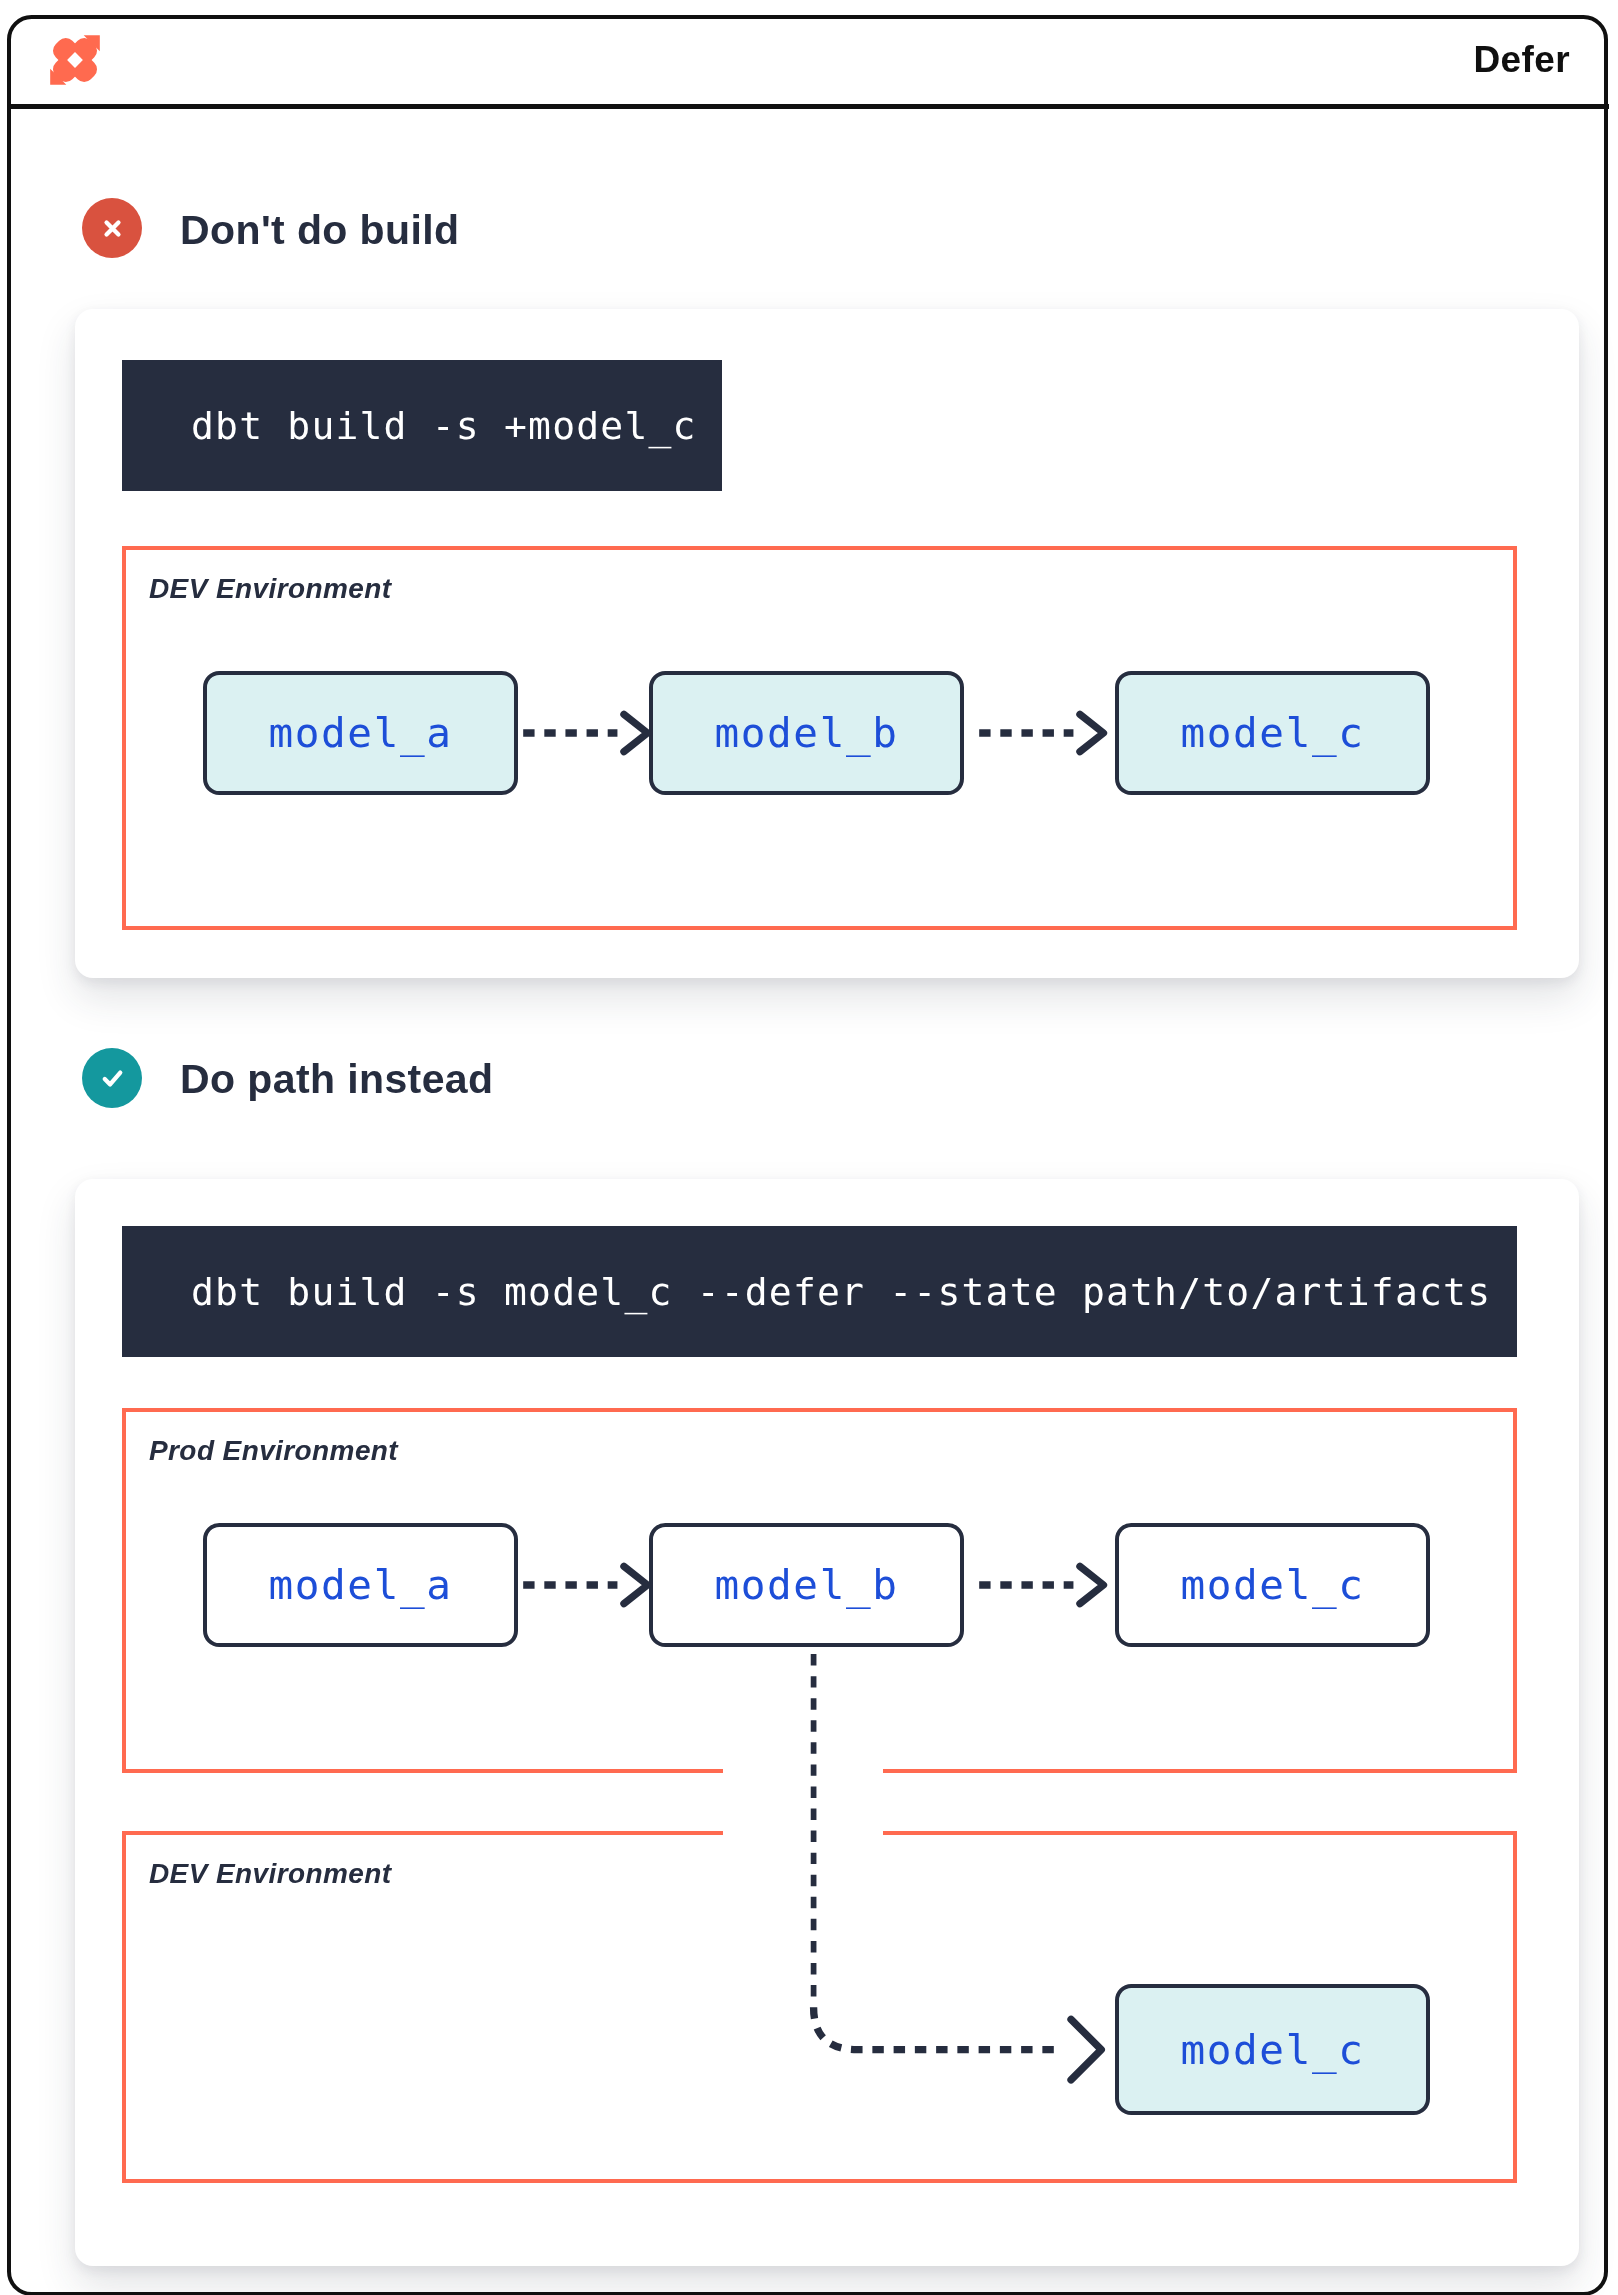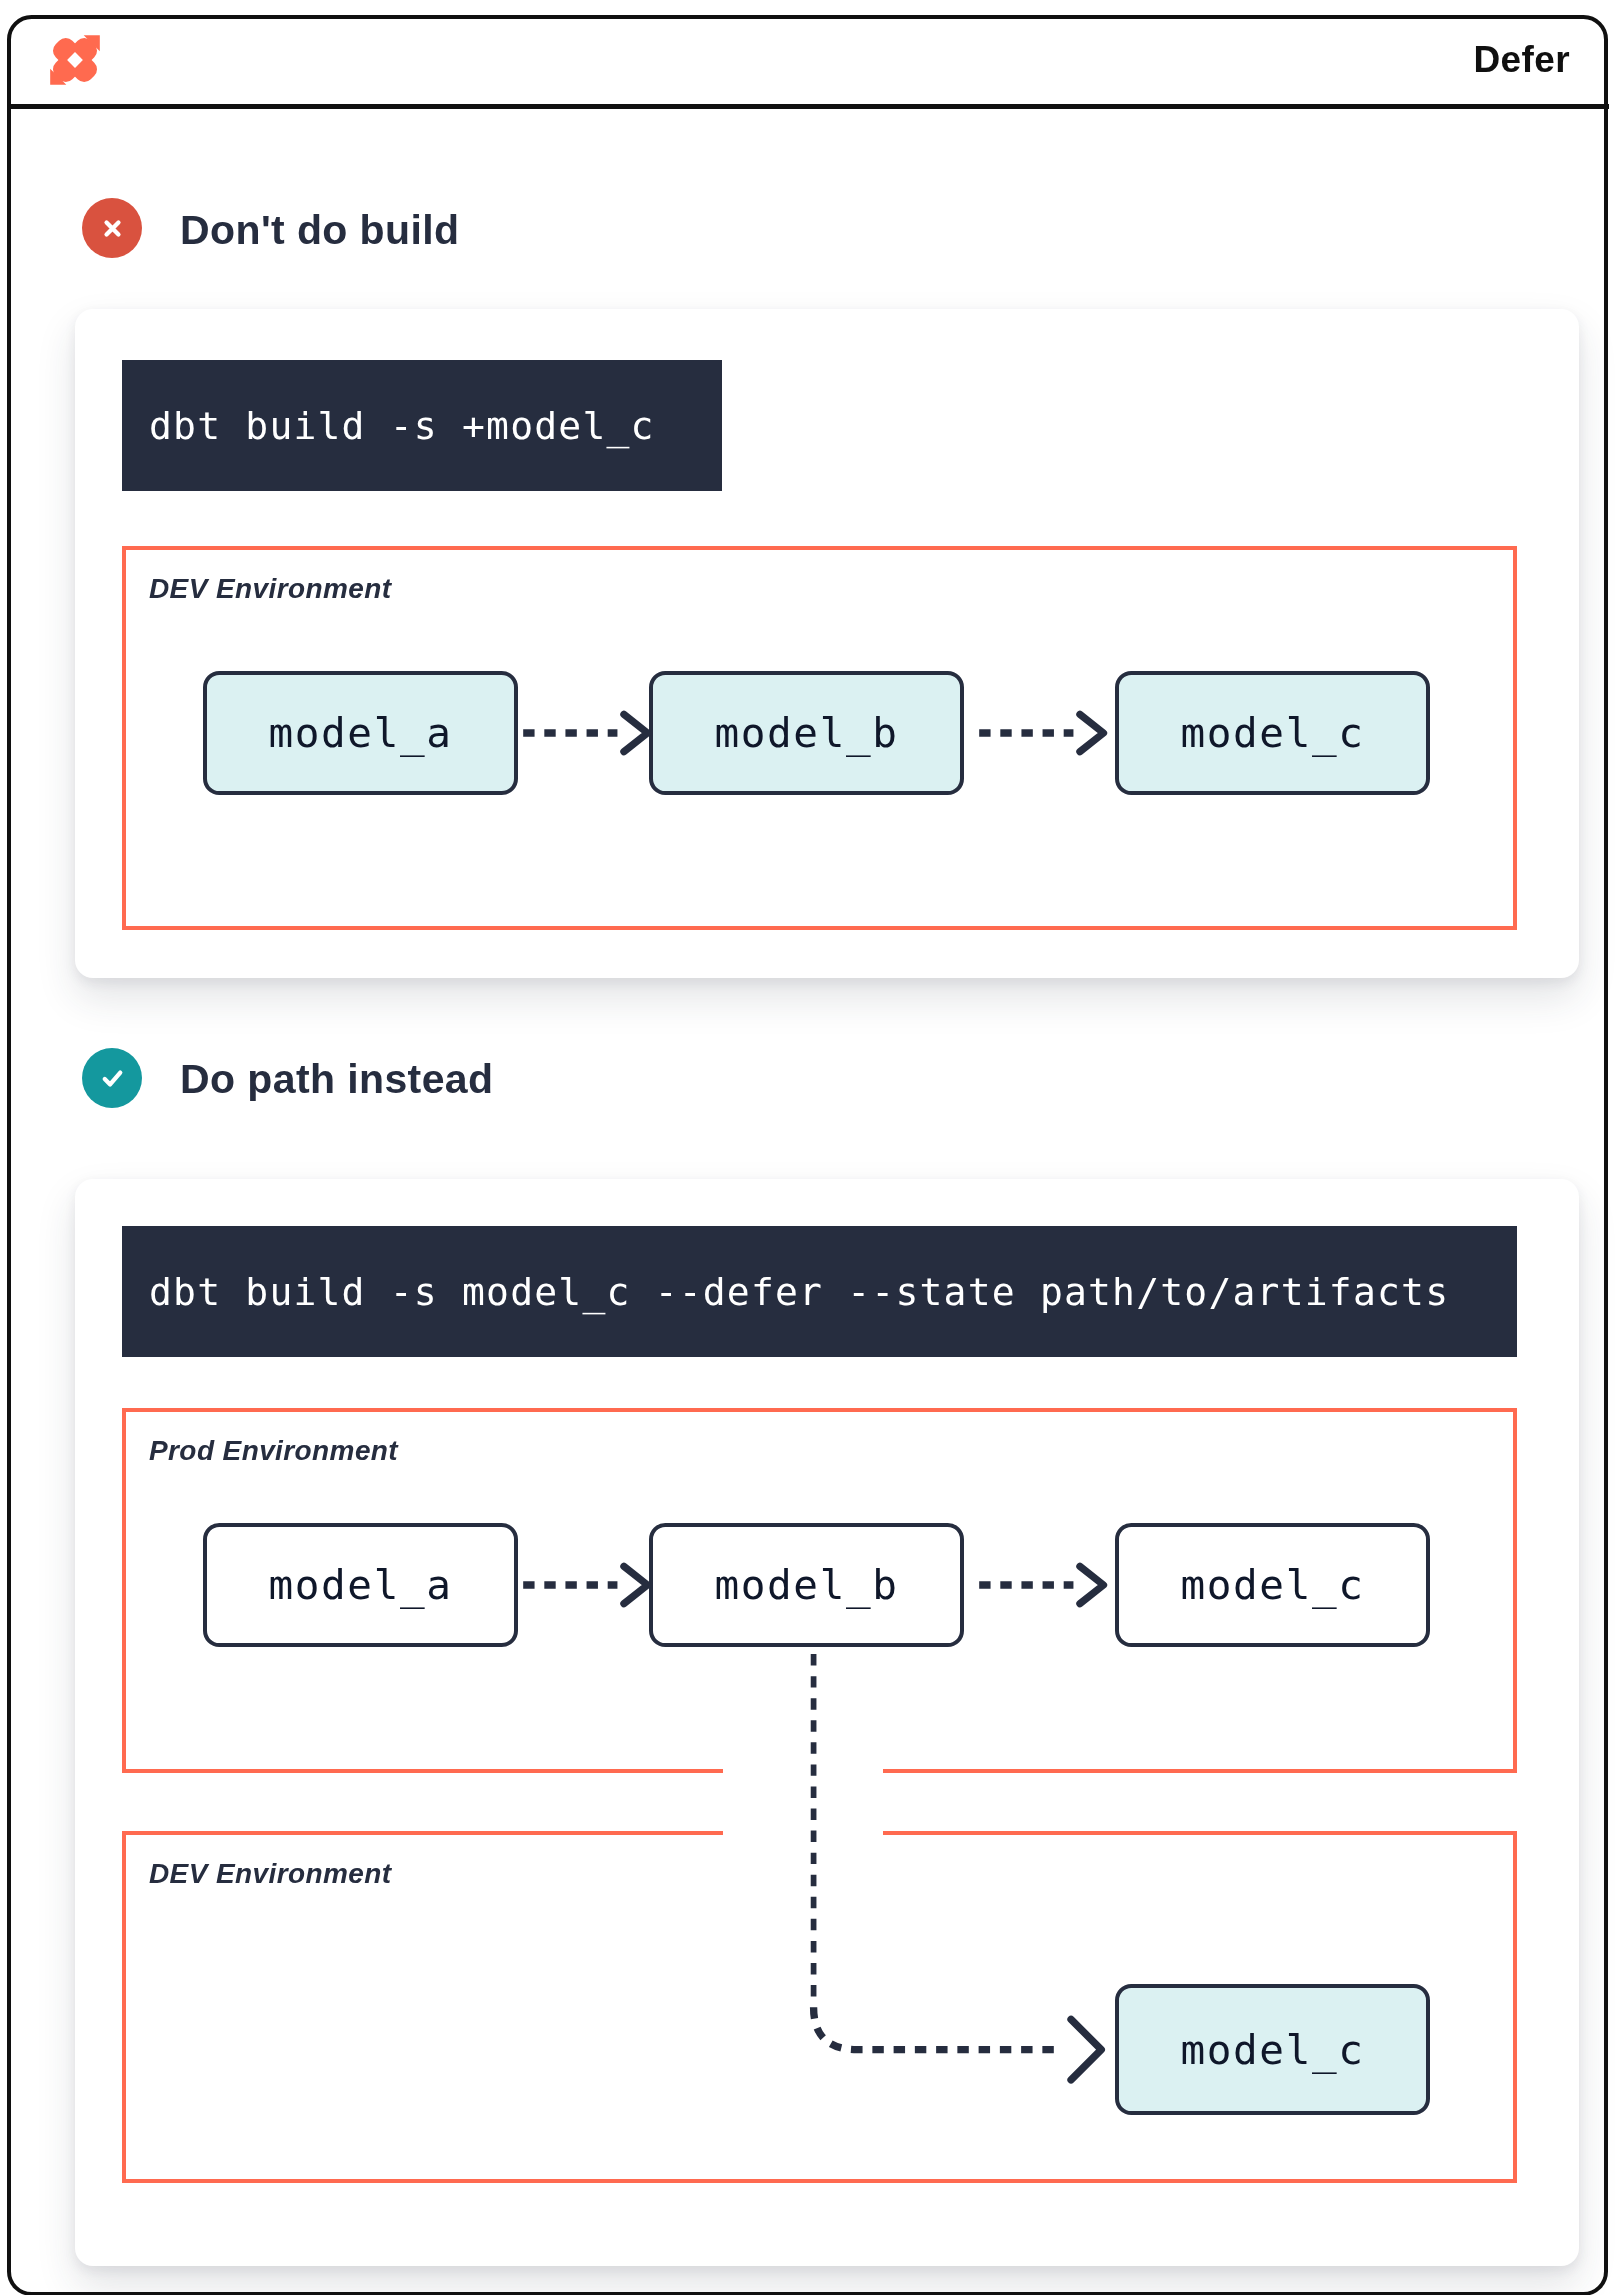--- a/index.html
+++ b/index.html
@@ -30,40 +30,40 @@
   .title-2{top:1048px;}
 
   
   .card{position:absolute;left:75px;width:1504px;background:#ffffff;border-radius:18px;
         box-shadow:0 19.6px 39px rgba(35,43,62,0.13), 0 4.9px 11.4px rgba(35,43,62,0.08);}
   .card-1{top:301px;height:669px;}
   .card-2{top:1171px;height:1087px;}
 
   
   .code{position:absolute;left:47px;height:131px;background:#262D3F;
-        display:flex;align-items:center;box-sizing:border-box;padding-left:27px;
+        display:flex;align-items:center;box-sizing:border-box;padding-left:69px;
         font-family:"DejaVu Sans Mono",monospace;font-size:38px;letter-spacing:1.2px;
         color:#ffffff;white-space:pre;}
   .code-1{top:51px;width:600px;}
   .code-2{top:47px;width:1395px;}
 
   
   .envbox{position:absolute;left:47px;width:1395px;border:4.9px solid #FF6A50;
           box-sizing:border-box;}
   .env-dev1{top:237px;height:384px;}
   .env-prod{top:229px;height:365px;}
   .env-dev2{top:652px;height:352px;}
   .env-label{position:absolute;left:23px;top:23px;font-size:28px;font-style:italic;
              font-weight:bold;color:#262D3F;letter-spacing:0.4px;}
 
   
   .model{position:absolute;width:315px;box-sizing:border-box;border:4.9px solid #262D3F;
          border-radius:16.3px;display:flex;align-items:center;justify-content:center;
          font-family:"DejaVu Sans Mono",monospace;font-size:41px;letter-spacing:1.6px;
-         color:#0f172a;background:#ffffff;}
+         color:#1d4ed8;background:#ffffff;}
   .model-teal{background:#DBF1F2;}
   .row1 .model, .m-row1{top:121px;height:124px;}
   .m-row2{top:111px;height:124px;}
   .m-a{left:77px;}
   .m-b{left:523px;}
   .m-c{left:989px;}
   .m-c-dev{left:989px;top:149px;height:131px;}
 
   
   .h-arrow{position:absolute;width:136px;height:52px;}

